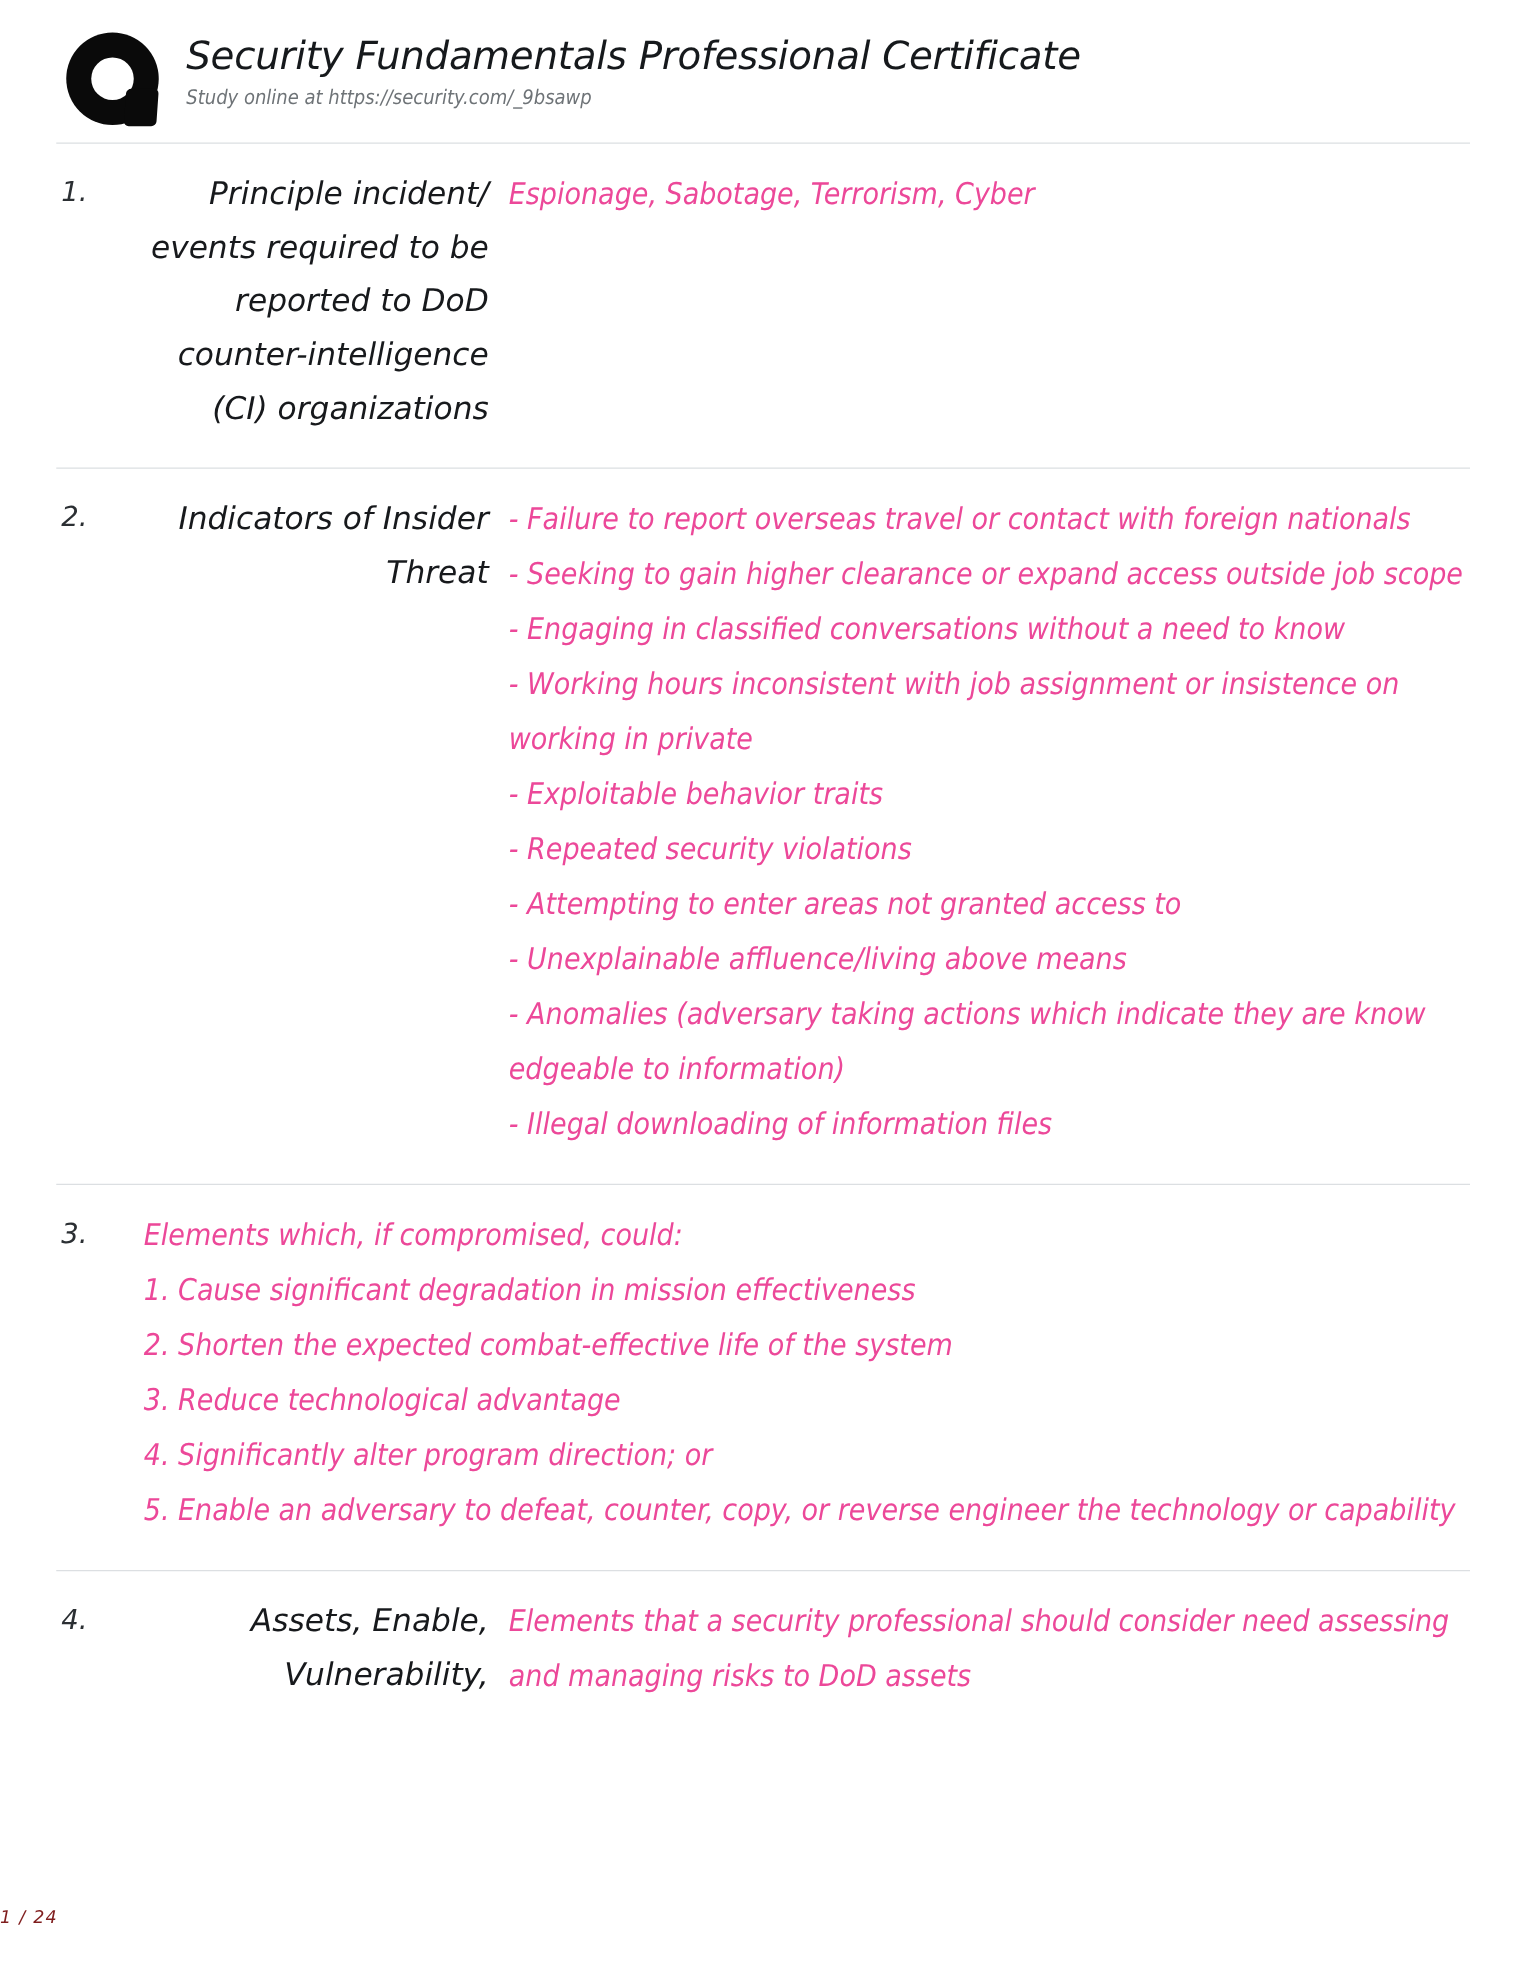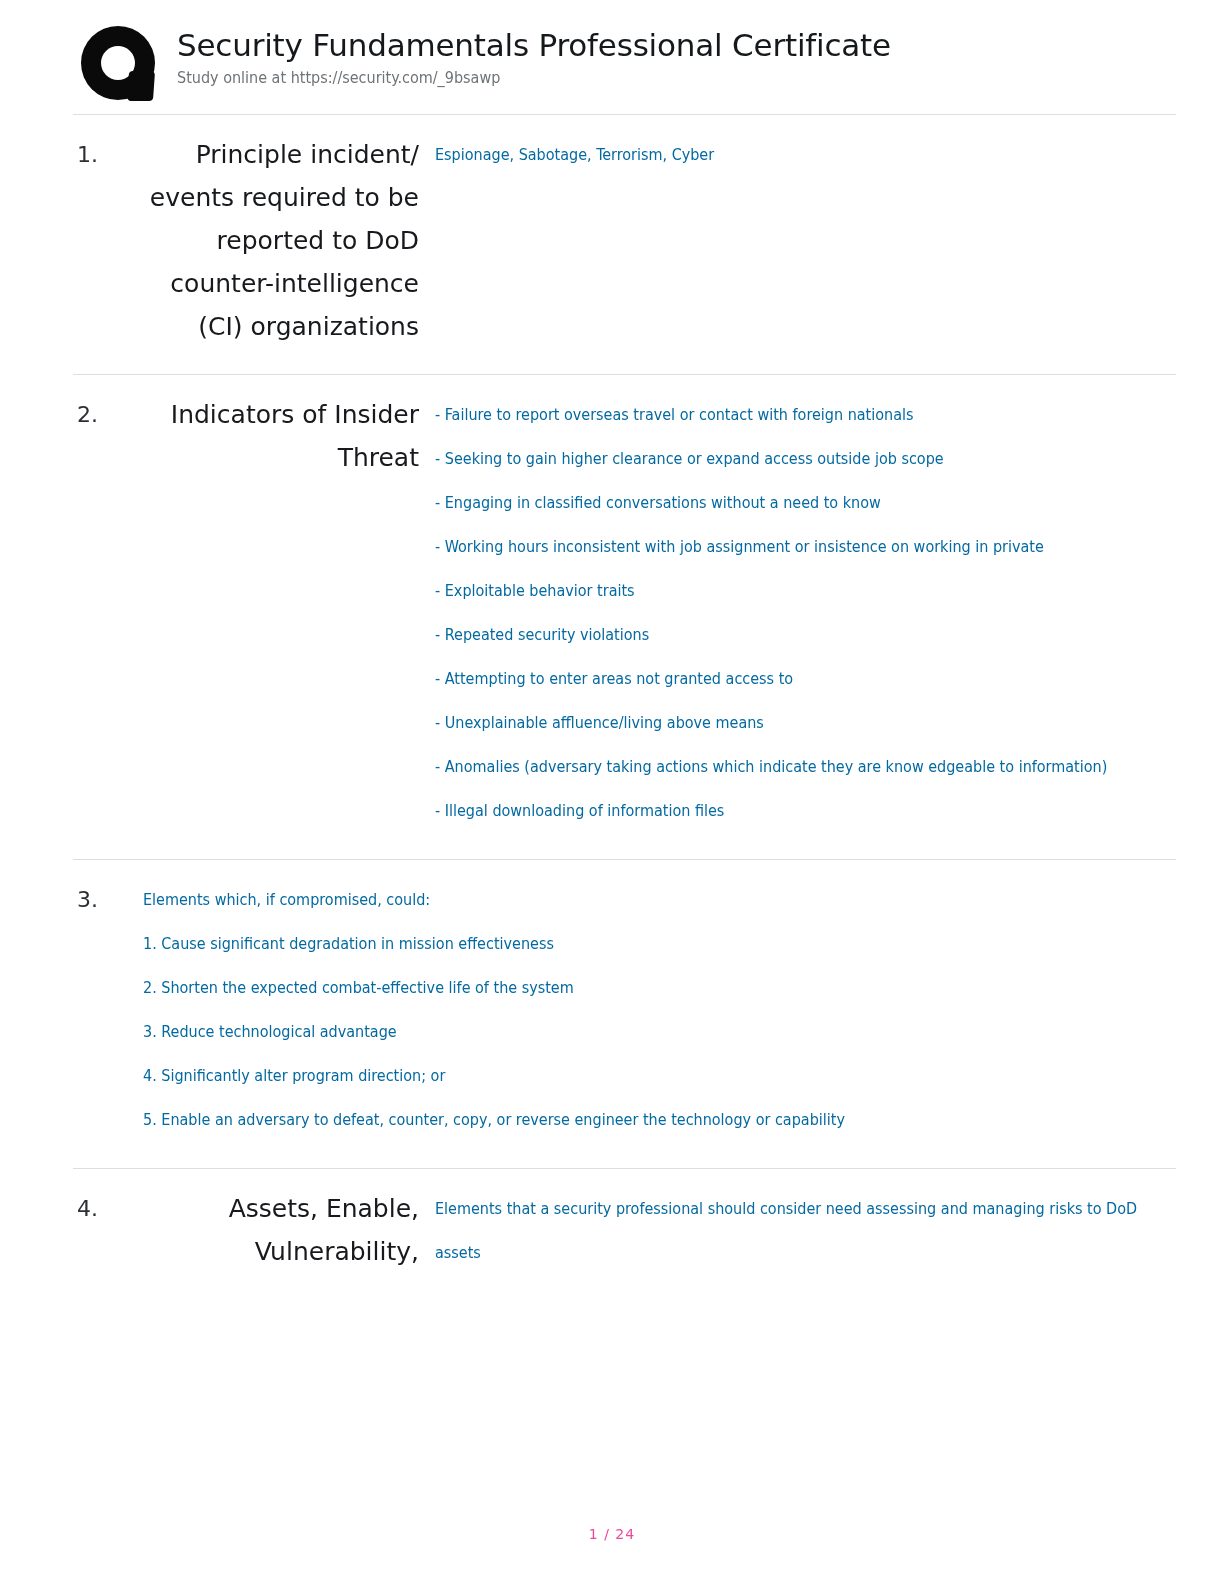--- a/index.html
+++ b/index.html
@@ -12,22 +12,23 @@
     height: 1584px;
     font-family: "DejaVu Sans", sans-serif;
     color: #1a1a1a;
     position: relative;
     overflow: hidden;
   }
   .page {
     width: 1224px;
     height: 1584px;
     box-sizing: border-box;
-    padding: 22px 48px 0 73px;
+    padding: 22px 48px 0 45px;
     position: relative;
+    font-style: italic;
   }
 
   
   .header {
     display: flex;
     align-items: flex-start;
     padding-left: 8px;
     padding-bottom: 14px;
   }
   .logo {
@@ -104,35 +105,35 @@
     flex: 0 0 276px;
     font-size: 25px;
     line-height: 43px;
     color: #17191c;
     padding-right: 16px;
     word-wrap: break-word;
     text-align: right;
   }
   .col-def {
     flex: 1 1 auto;
-    font-size: 16px;
+    font-size: 24px;
     line-height: 44px;
-    color: #0369a1;
+    color: #ec4899;
     font-family: "DejaVu Sans Condensed", "Liberation Sans", sans-serif;
     white-space: pre-wrap;
   }
 
   .footer {
     position: absolute;
     left: 0;
     right: 0;
     bottom: 42px;
-    text-align: center;
+    text-align: left;
     font-size: 14px;
-    color: #ec4899;
+    color: #7f1d1d;
     letter-spacing: 1px;
   }
 </style>
 </head>
 <body>
 
 <div class="page">
 
   <div class="header">
     <div class="logo">

